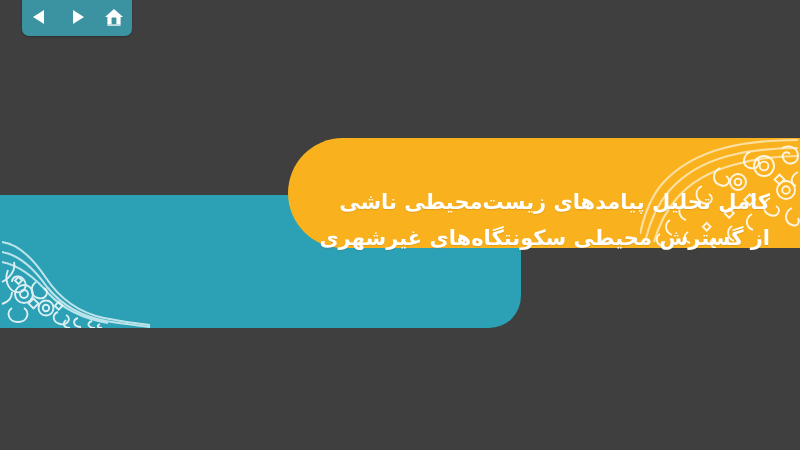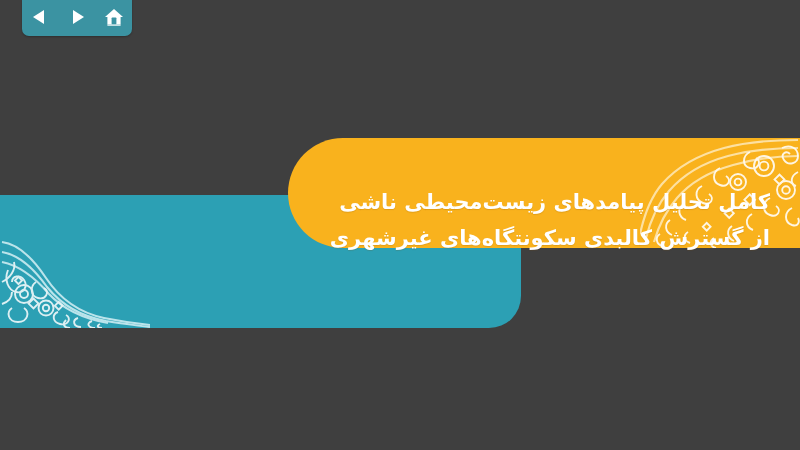--- a/index.html
+++ b/index.html
@@ -190,16 +190,16 @@
         <rect x="136" y="38" width="7" height="7" transform="rotate(45 139.5 41.5)"></rect>
         <rect x="64" y="86" width="5.5" height="5.5" transform="rotate(45 66.7 88.7)"></rect>
         <path d="M158 34 C150 38 150 46 156 48"></path>
         <path d="M48 94 C43 97 44 103 50 105"></path>
       </g>
     </svg>
   </div>
 
   <div id="title-block">
     <div class="title-line">کامل تحلیل پیامدهای زیست‌محیطی ناشی</div>
-    <div class="title-line">از گسترش کالبدی سکونتگاه‌های غیرشهری</div>
+    <div class="title-line">از گسترش محیطی سکونتگاه‌های غیرشهری</div>
   </div>
 
 </div>
 
 </body></html>

